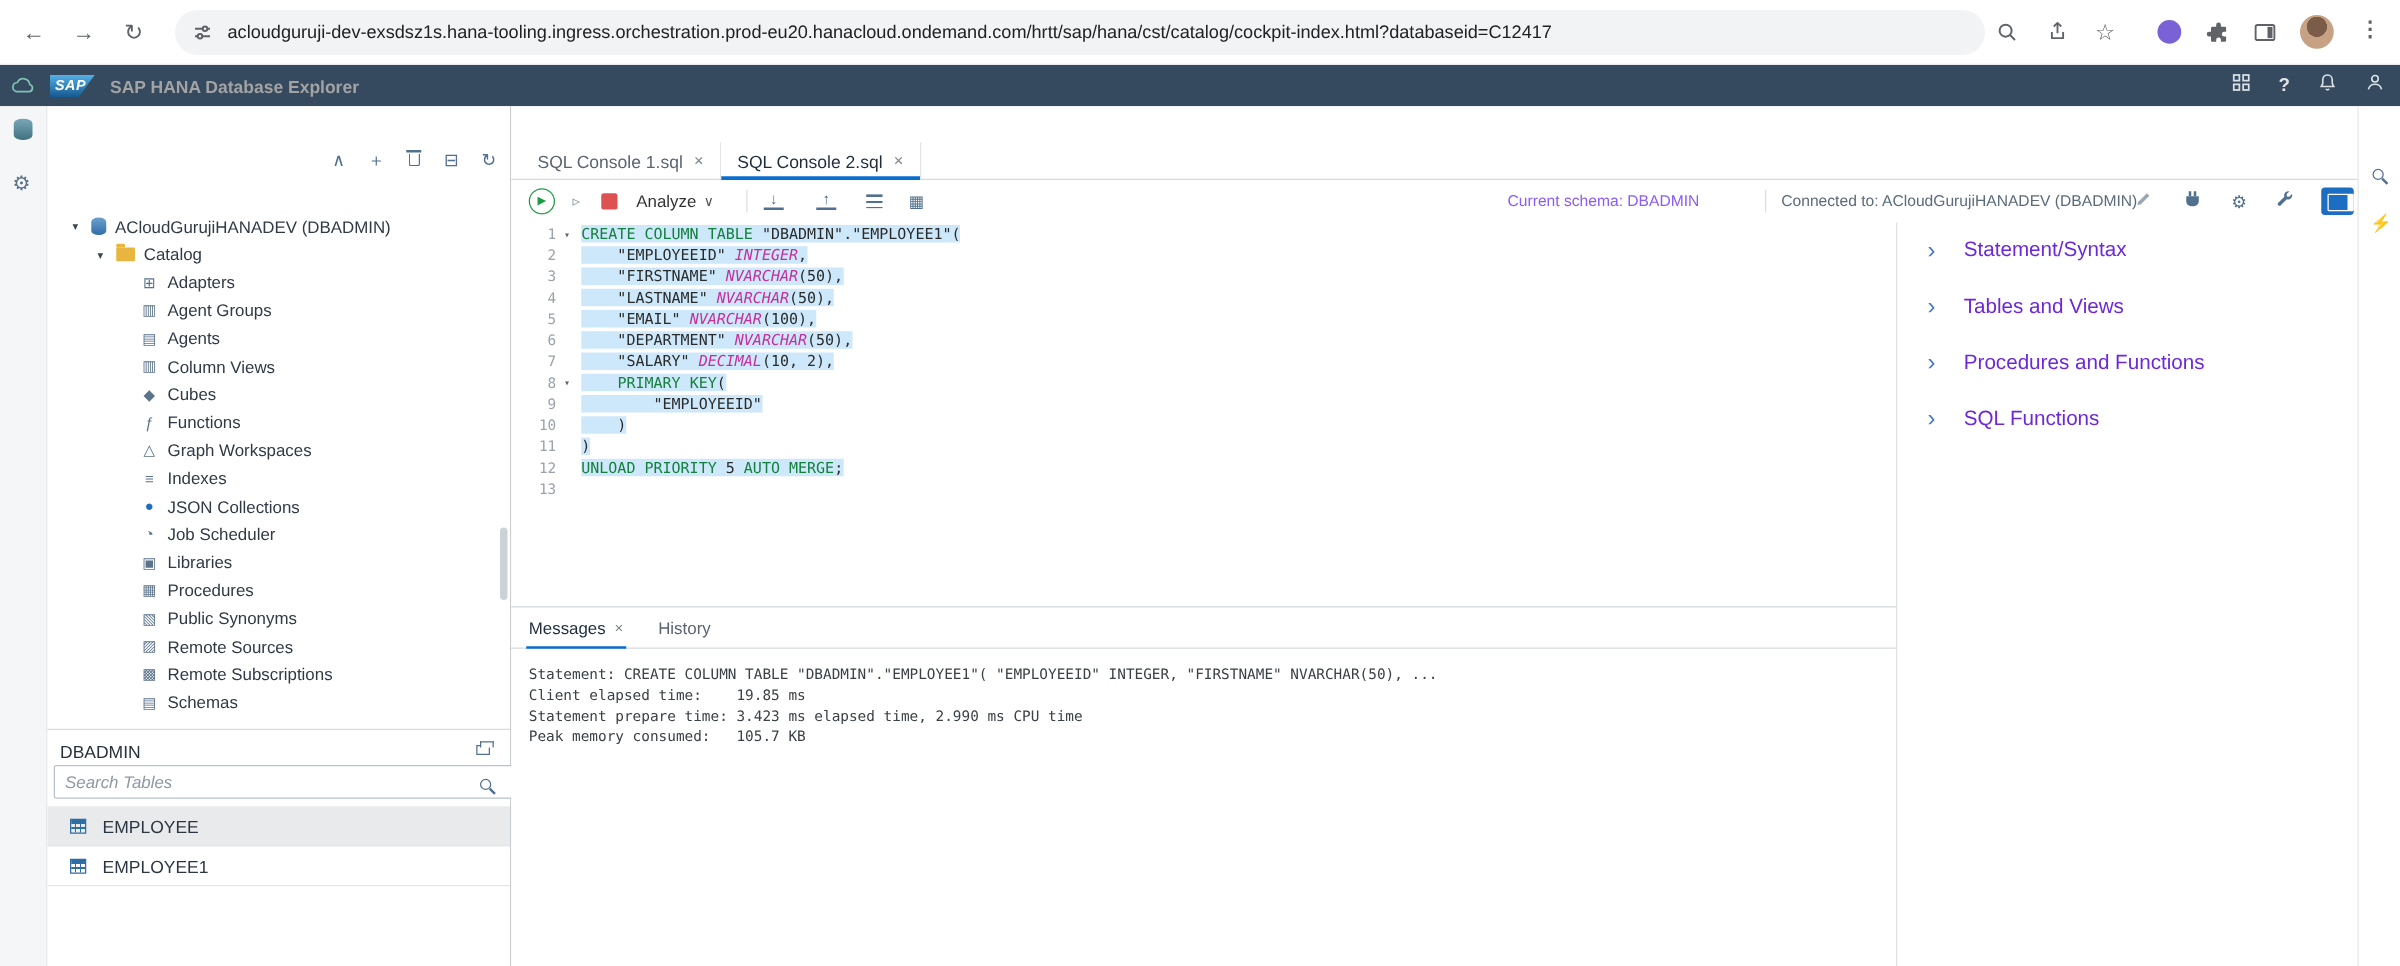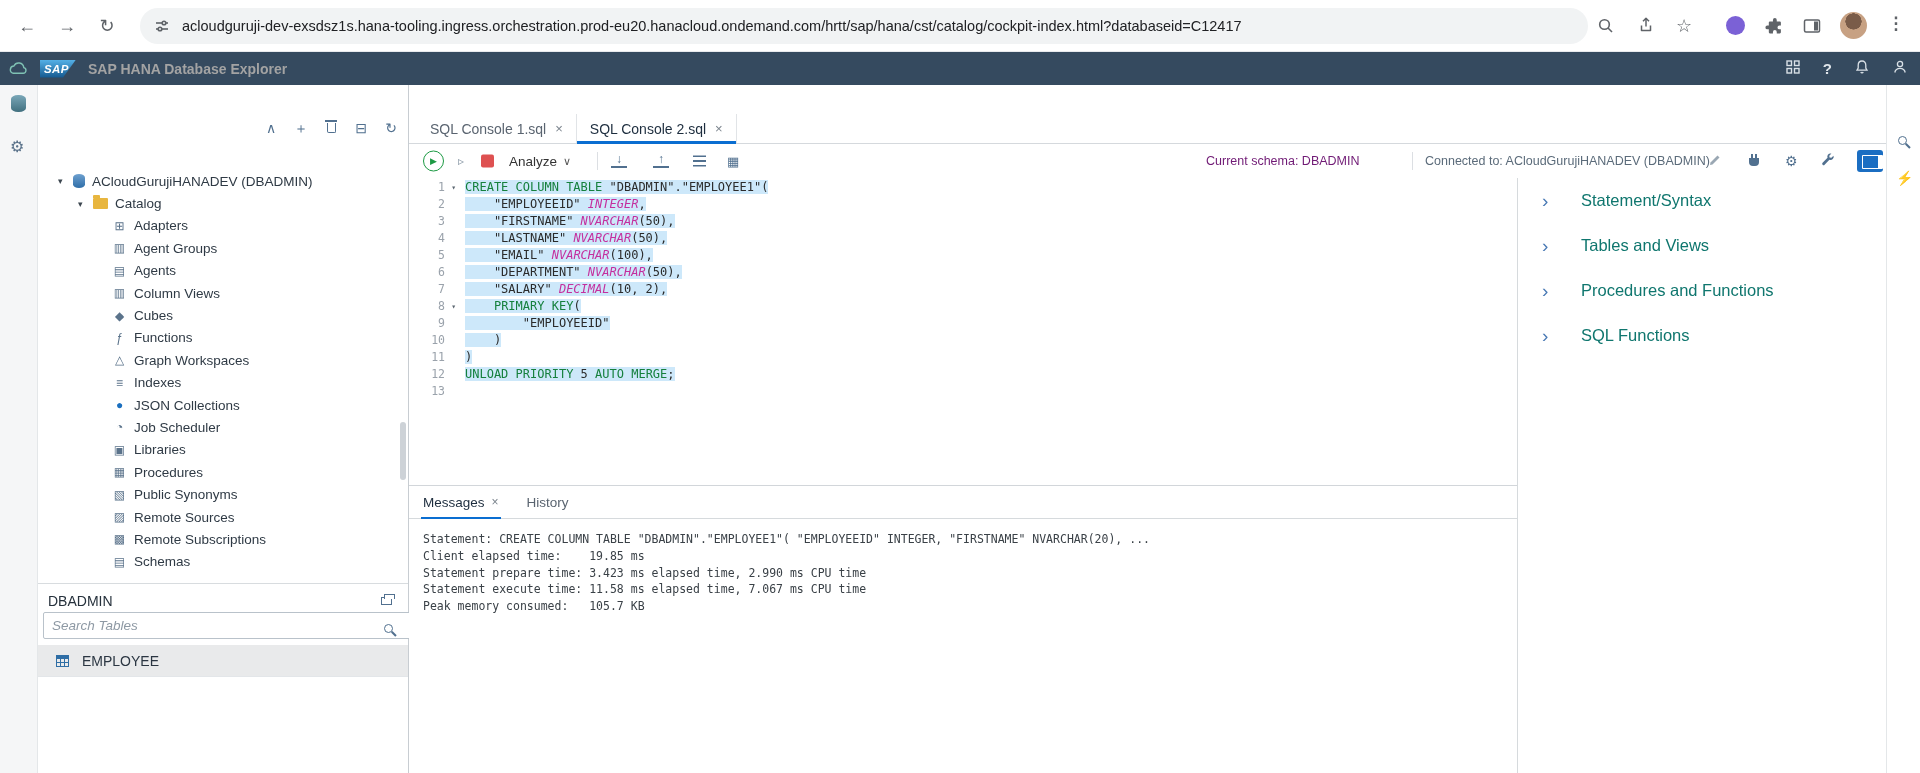--- a/index.html
+++ b/index.html
@@ -82,21 +82,21 @@
 #stop-btn{left:72px;width:13px;height:13px;background:#de5151;border-radius:2px;cursor:pointer}
 #analyze{left:100px;font-size:13.5px;color:#333;display:flex;gap:6px;align-items:center;cursor:pointer}
 #analyze .chev{font-size:11px;color:#555}
 .tbsep{width:1px;height:18px;background:#dcdfe3}
 #sep1{left:188px}
 .updown{width:16px;text-align:center;color:#51708f;font-size:12px;border-bottom:2px solid #51708f;line-height:11px;padding-bottom:1px;cursor:pointer}
 #dl-ico{left:202px}
 #ul-ico{left:244px}
 #fmt-ico{left:284px;width:13px;height:11px;background:repeating-linear-gradient(180deg,#51708f 0 2px,transparent 2px 5px);cursor:pointer}
 #grid-ico{left:318px;color:#51708f;font-size:13px;cursor:pointer}
-#cur-schema{left:797px;font-size:12.5px;color:#701a75;white-space:nowrap}
+#cur-schema{left:797px;font-size:12.5px;color:#8b5cf6;white-space:nowrap}
 #sep2{left:1003px}
 #conn-to{left:1016px;font-size:12.5px;color:#5b6b7a;white-space:nowrap}
 #pencil-ico{left:1300px;cursor:pointer}
 #plug-wrap{left:1340px;cursor:pointer}
 .ico-plug{width:10px;height:8px;background:#51708f;border-radius:0 0 4px 4px;position:relative;display:inline-block}
 .ico-plug::before,.ico-plug::after{content:"";position:absolute;top:-4px;width:2px;height:4px;background:#51708f}
 .ico-plug::before{left:2px}.ico-plug::after{right:2px}
 #gear2{left:1376px;color:#51708f;font-size:14px;cursor:pointer}
 #wrench{left:1412px;cursor:pointer}
 #panel-toggle{left:1448px;width:26px;height:22px;background:#1b6ec2;border-radius:3px;cursor:pointer}
@@ -120,21 +120,21 @@
 .mtab{display:flex;align-items:center;gap:7px;font-size:13.5px;color:#5a6470;height:100%;cursor:pointer;position:relative}
 .mtab.active{color:#1d2d3e}
 .mtab.active::after{content:"";position:absolute;left:-2px;right:-2px;bottom:-1px;height:2.5px;background:#0a6ed1}
 .mclose{font-size:12px;color:#7a838c}
 #msg-body{padding:12px 0 0 14px}
 .mline{font-family:"DejaVu Sans Mono",monospace;font-size:11.5px;line-height:16.8px;white-space:pre;color:#3a4147}
 
 #help-panel{position:absolute;top:93px;left:1109px;width:368px;height:595px;background:#fff}
 .help-row{display:flex;align-items:center;height:45px;padding-left:24px;cursor:pointer}
 .chev{font-size:19px;color:#4a7ab5;width:15px}
-.hlabel{margin-left:24px;font-size:16.5px;color:#0f766e}
+.hlabel{margin-left:14px;font-size:16.5px;color:#6d28d9}
 
 #right-strip{position:absolute;top:85px;right:0;width:34px;height:688px;background:#fff;border-left:1px solid #e4e7e9}
 #rs-search{position:absolute;left:11px;top:46px;cursor:pointer}
 #rs-assist{position:absolute;left:9px;top:85px;color:#51708f;font-size:14px;cursor:pointer}
 </style>
 </head>
 <body>
 
 <div id="browser-bar">
   <div class="navico" style="left:14px">←</div>
@@ -307,20 +307,24 @@
     <span id="schema-label">DBADMIN</span>
     <span id="schema-open"><span class="ico-openwin"></span></span>
   </div>
   <input id="table-search" placeholder="Search Tables" style="">
   <span id="search-mag"><span class="ico-search"></span></span>
   <div id="table-list">
       <div class="table-row selected">
         <span class="ico-table"></span>
         <span class="tname">EMPLOYEE</span>
       </div>
+      <div class="table-row">
+        <span class="ico-table"></span>
+        <span class="tname">EMPLOYEE1</span>
+      </div>
     </div>
 </div>
 
 <div id="main">
   <div id="tab-strip">
       <div class="etab">
         <span class="etab-label">SQL Console 1.sql</span>
         <span class="etab-close">×</span>
       </div>
       <div class="etab active">
@@ -395,24 +399,23 @@
       <div id="msg-tabbar">
           <div class="mtab active">
             <span>Messages</span>
             <span class="mclose">×</span>
           </div>
           <div class="mtab">
             <span>History</span>
           </div>
         </div>
       <div id="msg-body">
-          <div class="mline">Statement: CREATE COLUMN TABLE "DBADMIN"."EMPLOYEE1"( "EMPLOYEEID" INTEGER, "FIRSTNAME" NVARCHAR(20), ...</div>
+          <div class="mline">Statement: CREATE COLUMN TABLE "DBADMIN"."EMPLOYEE1"( "EMPLOYEEID" INTEGER, "FIRSTNAME" NVARCHAR(50), ...</div>
           <div class="mline">Client elapsed time:    19.85 ms</div>
           <div class="mline">Statement prepare time: 3.423 ms elapsed time, 2.990 ms CPU time</div>
-          <div class="mline">Statement execute time: 11.58 ms elapsed time, 7.067 ms CPU time</div>
           <div class="mline">Peak memory consumed:   105.7 KB</div>
         </div>
     </div>
   </div>
 
   <div id="help-panel">
       <div class="help-row">
         <span class="chev">›</span>
         <span class="hlabel">Statement/Syntax</span>
       </div>

